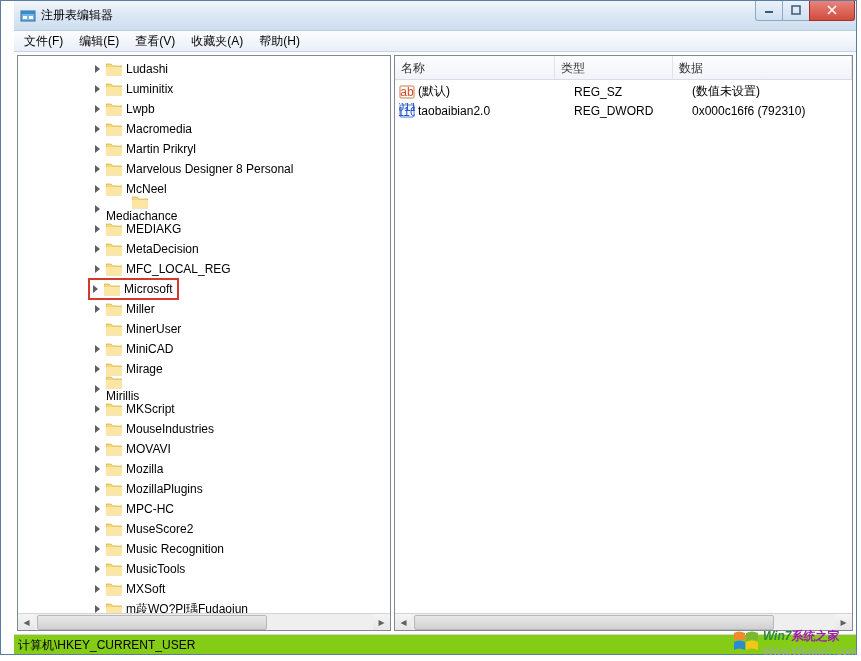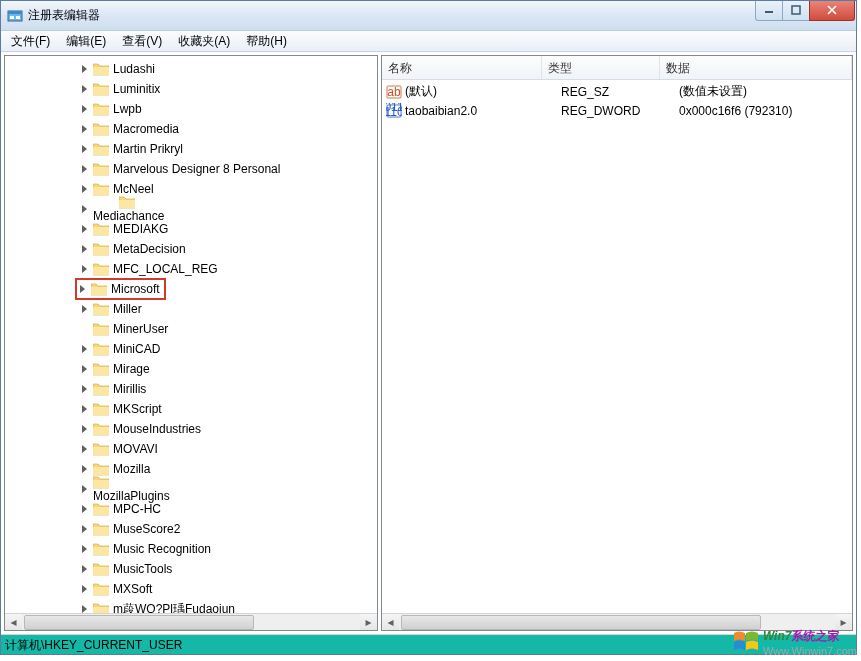--- a/index.html
+++ b/index.html
@@ -1,18 +1,18 @@
 <!DOCTYPE html>
 <html><head>
 <meta charset="utf-8">
 <style>
 * { margin: 0; padding: 0; box-sizing: border-box; font-family: "Microsoft YaHei", Tahoma, sans-serif; font-size: 12px; }
 body { background: #fff; width: 861px; height: 661px; overflow: hidden; position: relative; }
 
-.window { width: 857px; height: 655px; border: 1px solid #5a7ca0; background: #fff; }
+.window { width: 857px; height: 655px; border: 1px solid #5a7ca0; background: #fff; padding-left: 13px; }
 
 .titlebar { height: 30px; background: linear-gradient(to bottom, #f2f6fb 0%, #dce7f5 50%, #cddeee 100%); display: flex; align-items: center; padding: 0 0 0 6px; border-bottom: 1px solid #b8cde2; }
 .titlebar-icon { width: 16px; height: 16px; margin-right: 5px; }
 .titlebar-title { flex: 1; color: #000; }
 .win-buttons { display: flex; height: 20px; margin-top: -10px; margin-right: 1px;}
 .win-btn { width: 28px; height: 20px; border: 1px solid #8aa8c8; border-top: none; background: linear-gradient(to bottom, #eaf1fa, #d0e0f0); display: flex; align-items: center; justify-content: center; margin-left: -1px; }
 .win-btn.min { border-bottom-left-radius: 3px; }
 .win-btn.close { width: 46px; background: linear-gradient(to bottom, #e9847a, #d04c3e); border-color: #a03028; border-bottom-right-radius: 3px;}
 .win-btn svg { display:block; }
 
@@ -43,21 +43,21 @@
 .col-type { width: 118px; }
 .col-data { flex: 1; }
 
 .list-body { padding-top: 2px; }
 .list-row { display: flex; align-items: center; height: 19px; padding-left: 4px; }
 .val-icon { width: 16px; height: 16px; margin-right: 3px; }
 .list-row .col-name { width: 156px; }
 .list-row .col-type { width: 118px; }
 .list-row .col-data { flex: 1; }
 
-.statusbar { height: 20px; background: #14b8a6; border-top: 1px solid #d4d4d4; padding: 2px 4px; color: #000; }
+.statusbar { height: 20px; background: #84cc16; border-top: 1px solid #d4d4d4; padding: 2px 4px; color: #000; }
 
 .watermark { position: absolute; bottom: 4px; right: 4px; display: flex; align-items: center; pointer-events:none;}
 .watermark .wmtext { display:flex; flex-direction:column; align-items:flex-start; margin-left:2px;}
 .watermark .l1 { font-size:13px; font-weight:bold; }
 .watermark .l1 .w7 { color:#2a8a36; font-style:italic; font-family: "Segoe UI", sans-serif;} 
 .watermark .l1 .rest { color:#a21caf; }
 .watermark .l2 { font-size:11px; color:#9aa; }
 
 .tri-right::before { content:''; display:block; width:0; height:0; border-left:5px solid #606060; border-top:4px solid transparent; border-bottom:4px solid transparent;}
 </style>
@@ -292,37 +292,37 @@
                 <path d="M0 2 L5 2 L7 4 L16 4 L16 13 L0 13 Z" fill="#f7d77a" stroke="#c9a43a" stroke-width="0.6"></path>
                 <path d="M0 5 L16 5 L16 13 L0 13 Z" fill="#fbe6a3"></path>
               </svg>
               <span class="tree-label">Mirage</span>
             </span>
           </div>
           <div class="tree-row">
             <span class="expander">
               <span class="tri-right"></span>
             </span>
+            <span style="display: flex; align-items: flex-start; flex-direction: column;">
+              <svg class="folder-icon" viewBox="0 0 16 14">
+                <path d="M0 2 L5 2 L7 4 L16 4 L16 13 L0 13 Z" fill="#f7d77a" stroke="#c9a43a" stroke-width="0.6"></path>
+                <path d="M0 5 L16 5 L16 13 L0 13 Z" fill="#fbe6a3"></path>
+              </svg>
+              <span class="tree-label">Mirillis</span>
+            </span>
+          </div>
+          <div class="tree-row">
+            <span class="expander">
+              <span class="tri-right"></span>
+            </span>
             <span style="display: flex; align-items: flex-start;">
               <svg class="folder-icon" viewBox="0 0 16 14">
                 <path d="M0 2 L5 2 L7 4 L16 4 L16 13 L0 13 Z" fill="#f7d77a" stroke="#c9a43a" stroke-width="0.6"></path>
                 <path d="M0 5 L16 5 L16 13 L0 13 Z" fill="#fbe6a3"></path>
               </svg>
-              <span class="tree-label">Mirillis</span>
-            </span>
-          </div>
-          <div class="tree-row">
-            <span class="expander">
-              <span class="tri-right"></span>
-            </span>
-            <span style="display: flex; align-items: flex-start;">
-              <svg class="folder-icon" viewBox="0 0 16 14">
-                <path d="M0 2 L5 2 L7 4 L16 4 L16 13 L0 13 Z" fill="#f7d77a" stroke="#c9a43a" stroke-width="0.6"></path>
-                <path d="M0 5 L16 5 L16 13 L0 13 Z" fill="#fbe6a3"></path>
-              </svg>
               <span class="tree-label">MKScript</span>
             </span>
           </div>
           <div class="tree-row">
             <span class="expander">
               <span class="tri-right"></span>
             </span>
             <span style="display: flex; align-items: center;">
               <svg class="folder-icon" viewBox="0 0 16 14">
                 <path d="M0 2 L5 2 L7 4 L16 4 L16 13 L0 13 Z" fill="#f7d77a" stroke="#c9a43a" stroke-width="0.6"></path>
@@ -352,21 +352,21 @@
                 <path d="M0 2 L5 2 L7 4 L16 4 L16 13 L0 13 Z" fill="#f7d77a" stroke="#c9a43a" stroke-width="0.6"></path>
                 <path d="M0 5 L16 5 L16 13 L0 13 Z" fill="#fbe6a3"></path>
               </svg>
               <span class="tree-label">Mozilla</span>
             </span>
           </div>
           <div class="tree-row">
             <span class="expander">
               <span class="tri-right"></span>
             </span>
-            <span style="display: flex; align-items: flex-start; flex-direction: column;">
+            <span style="display: flex; align-items: flex-end;">
               <svg class="folder-icon" viewBox="0 0 16 14">
                 <path d="M0 2 L5 2 L7 4 L16 4 L16 13 L0 13 Z" fill="#f7d77a" stroke="#c9a43a" stroke-width="0.6"></path>
                 <path d="M0 5 L16 5 L16 13 L0 13 Z" fill="#fbe6a3"></path>
               </svg>
               <span class="tree-label">MozillaPlugins</span>
             </span>
           </div>
           <div class="tree-row">
             <span class="expander">
               <span class="tri-right"></span>

